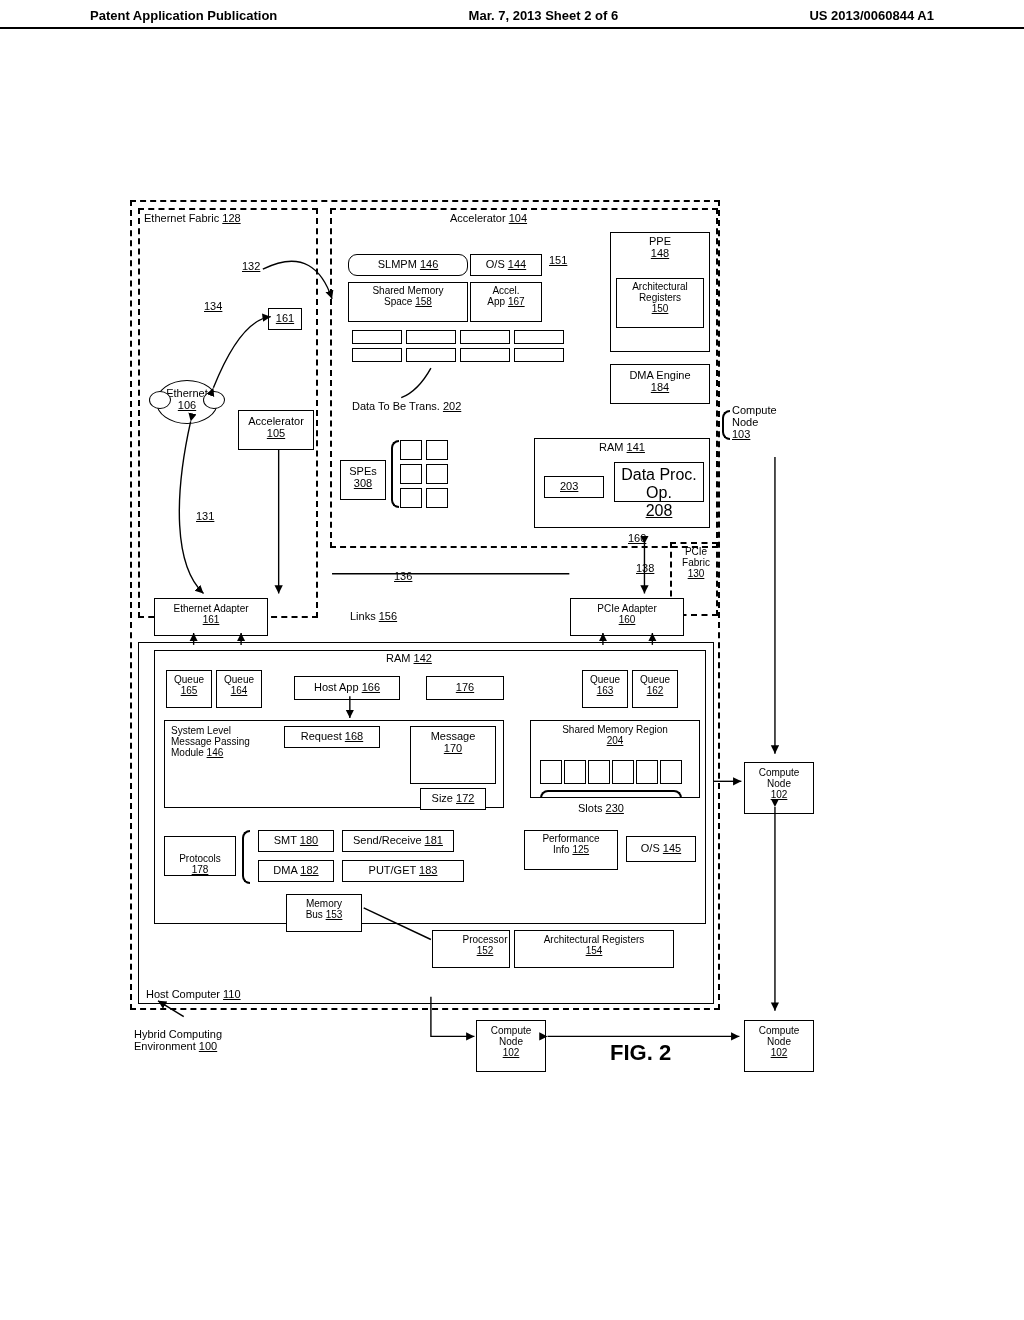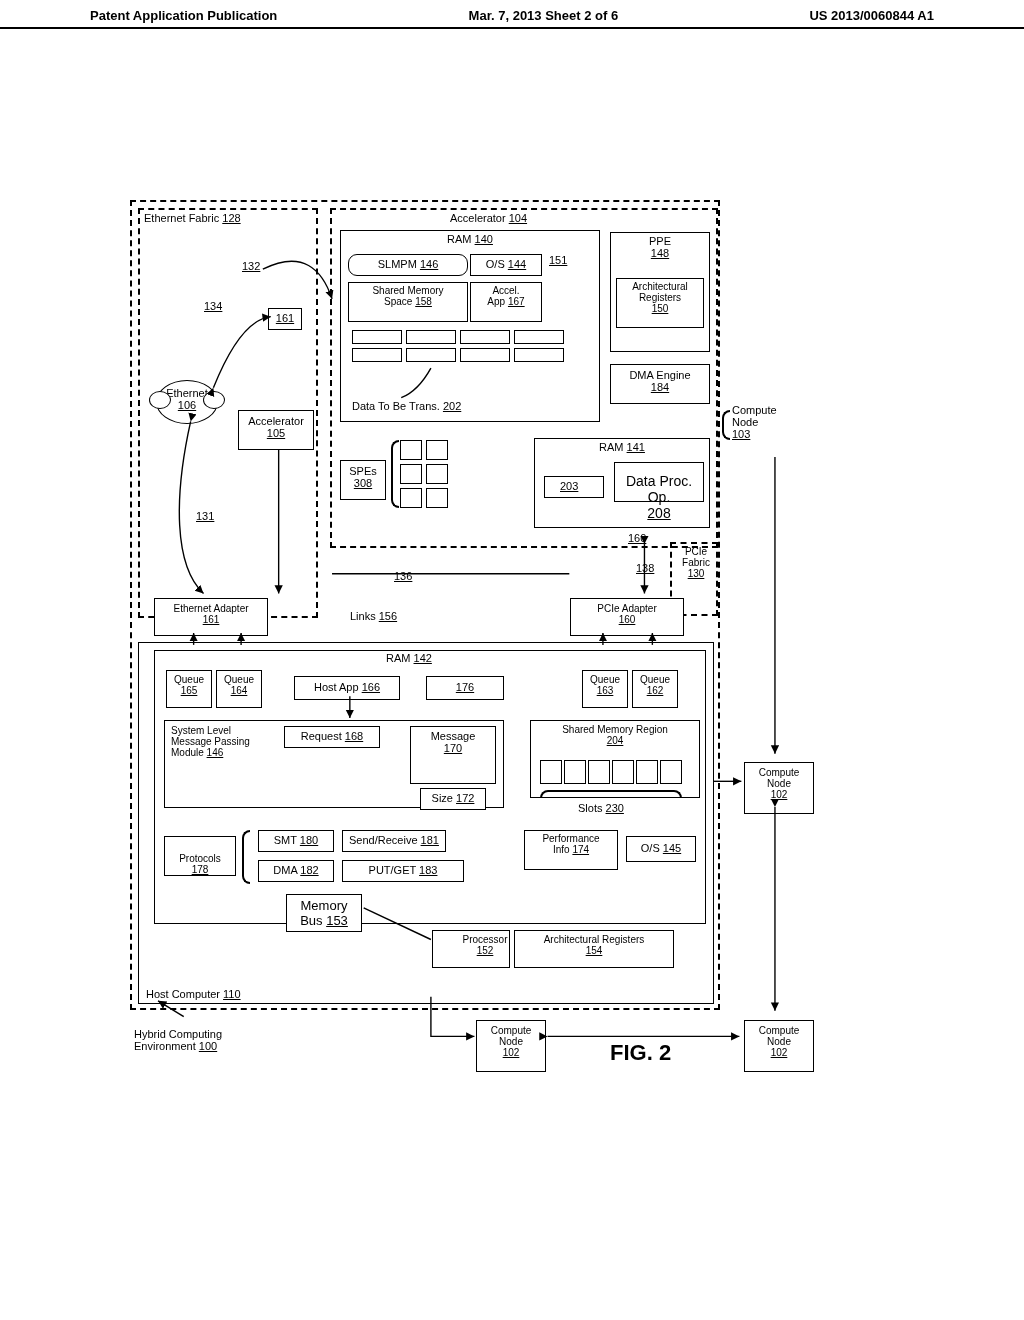--- a/index.html
+++ b/index.html
@@ -93,23 +93,20 @@
     <div class="box" style="left:108px; top:210px; width:76px; height:40px; padding-top:4px;">
       <div>Accelerator</div>
       <div class="u">105</div>
     </div>
 
     <div class="box dashed" style="left:200px; top:8px; width:388px; height:340px; background:transparent;"></div>
     <div class="label" style="left:320px; top:12px;">
       <span>Accelerator</span> <span class="u">104</span>
     </div>
 
-    <div class="box" style="left:210px; top:30px; width:260px; height:192px;">
-      <div style="padding-top:2px;"><span>RAM</span> <span class="u">140</span></div>
-    </div>
 
     <div class="box" style="left:218px; top:54px; width:120px; height:22px; padding-top:3px;border-radius:9px;">
       <span>SLMPM</span> <span class="u">146</span>
     </div>
     <div class="box" style="left:340px; top:54px; width:72px; height:22px; padding-top:3px;">
       <span>O/S</span> <span class="u">144</span>
     </div>
 
     <div class="box" style="left:218px; top:82px; width:120px; height:40px; padding-top:2px; font-size:10px;">
       <div>Shared Memory</div>
@@ -148,21 +145,21 @@
     <div class="box" style="left:480px; top:164px; width:100px; height:40px; padding-top:4px;">
       <div>DMA Engine</div>
       <div class="u">184</div>
     </div>
 
     <div class="box" style="left:404px; top:238px; width:176px; height:90px;">
       <div style="padding-top:2px;"><span>RAM</span> <span class="u">141</span></div>
     </div>
     <div class="small-rect hatch" style="left:414px; top:276px; width:60px; height:22px;"></div>
     <div class="label u" style="left:430px; top:280px;">203</div>
-    <div class="box" style="left:484px; top:262px; width:90px; height:40px; font-size:14px; padding-top:10px;">
+    <div class="box" style="left:484px; top:262px; width:90px; height:40px; font-size:16px; padding-top:3px;">
       <div>Data Proc. Op.</div>
       <div class="u">208</div>
     </div>
 
     <div class="box" style="left:210px; top:260px; width:46px; height:40px; padding-top:4px;">
       <div>SPEs</div>
       <div class="u">308</div>
     </div>
     <div class="small-rect" style="left:270px; top:240px; width:22px; height:20px;"></div>
     <div class="small-rect" style="left:296px; top:240px; width:22px; height:20px;"></div>
@@ -273,35 +270,35 @@
       <div>Protocols</div>
         <div class="u">178</div>
     </div>
     <div class="brace-left" style="left:112px; top:630px; width:8px; height:54px;"></div>
     <div class="box" style="left:128px; top:630px; width:76px; height:22px; padding-top:3px;">
       <span>SMT</span> <span class="u">180</span>
     </div>
     <div class="box" style="left:128px; top:660px; width:76px; height:22px; padding-top:3px;">
       <span>DMA</span> <span class="u">182</span>
     </div>
-    <div class="box" style="left:212px; top:630px; width:104px; height:22px; padding-top:3px;">
+    <div class="box" style="left:212px; top:630px; width:112px; height:22px; padding-top:3px;">
       <span>Send/Receive</span> <span class="u">181</span>
     </div>
     <div class="box" style="left:212px; top:660px; width:122px; height:22px; padding-top:3px;">
       <span>PUT/GET</span> <span class="u">183</span>
     </div>
     <div class="box" style="left:394px; top:630px; width:94px; height:40px; font-size:10px; padding-top:2px;">
       <div>Performance</div>
-      <div><span>Info</span> <span class="u">174</span></div>
+      <div><span>Info</span> <span class="u">125</span></div>
     </div>
     <div class="box" style="left:496px; top:636px; width:70px; height:26px; padding-top:5px;">
       <span>O/S</span> <span class="u">145</span>
     </div>
 
-    <div class="box" style="left:156px; top:694px; width:76px; height:38px; font-size:13px; padding-top:3px;">
+    <div class="box" style="left:156px; top:694px; width:76px; height:38px; font-size:10px; padding-top:3px;">
       <div>Memory</div>
       <div><span>Bus</span> <span class="u">153</span></div>
     </div>
     <div class="box" style="left:302px; top:730px; width:78px; height:38px; padding-top:3px; font-size:10px;padding-left:28px;">
       <div>Processor</div>
         <div class="u">152</div>
     </div>
     <div class="box" style="left:384px; top:730px; width:160px; height:38px; padding-top:3px; font-size:10px;">
       <div>Architectural Registers</div>
         <div class="u">154</div>

